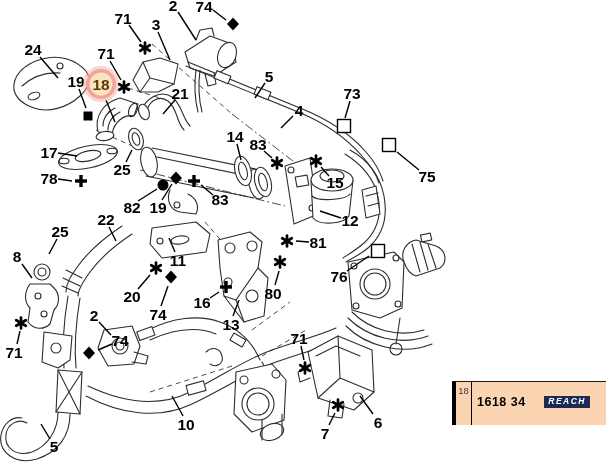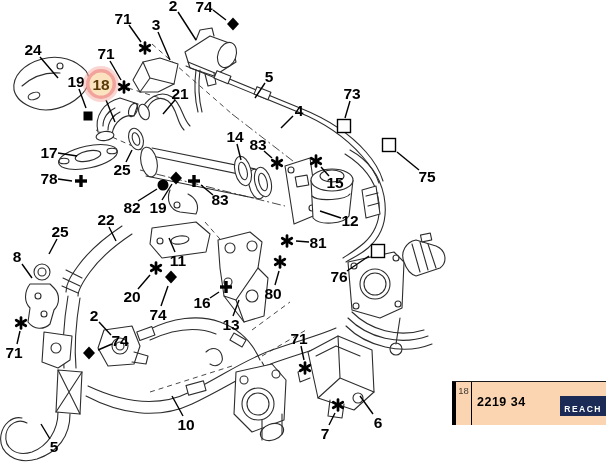--- a/index.html
+++ b/index.html
@@ -16,22 +16,22 @@
   #info-box{
     position:absolute;left:452px;top:381px;width:154px;height:43px;
     border-top:1px solid #1a1a1a;display:flex;align-items:stretch;
   }
   #info-bar{width:4px;background:#000;}
   #info-num{width:15px;font-size:9.5px;color:#3f3a34;padding-top:3px;text-align:center;}
   #info-div{width:1px;background:#000;}
   #info-main{flex:1;position:relative;}
   #part-number{position:absolute;left:5px;top:13px;font-size:12.5px;font-weight:bold;color:#000;letter-spacing:.5px;}
   #reach-badge{
-    position:absolute;right:0;top:14px;padding:8px 4px 2px 4px;
-    font-size:8.5px;font-weight:bold;letter-spacing:1.5px;cursor:pointer;
+    position:absolute;right:16px;top:14px;padding:0 4px 2px 4px;
+    font-size:8.5px;font-weight:bold;letter-spacing:1.5px;cursor:pointer;font-style:italic;
   }
 </style>
 </head>
 <body>
 
 <div id="stage">
 
   <svg id="artwork" width="606" height="475" viewBox="0 0 606 475" xmlns="http://www.w3.org/2000/svg">
 
     <g>
@@ -481,18 +481,18 @@
           <text x="378" y="427.5" text-anchor="middle" font-size="15.5" font-weight="bold" fill="#000000">6</text>
         </g>
       </g>
   </svg>
 
   <div id="info-box" style="background: rgb(251, 213, 177);">
     <div id="info-bar"></div>
     <div id="info-num">18</div>
     <div id="info-div"></div>
     <div id="info-main">
-      <span id="part-number">2219 34</span>
+      <span id="part-number">1618 34</span>
       <span id="reach-badge" style="background: rgb(28, 42, 86); color: rgb(255, 255, 255);">REACH</span>
     </div>
   </div>
 
 </div>
 
 </body></html>

